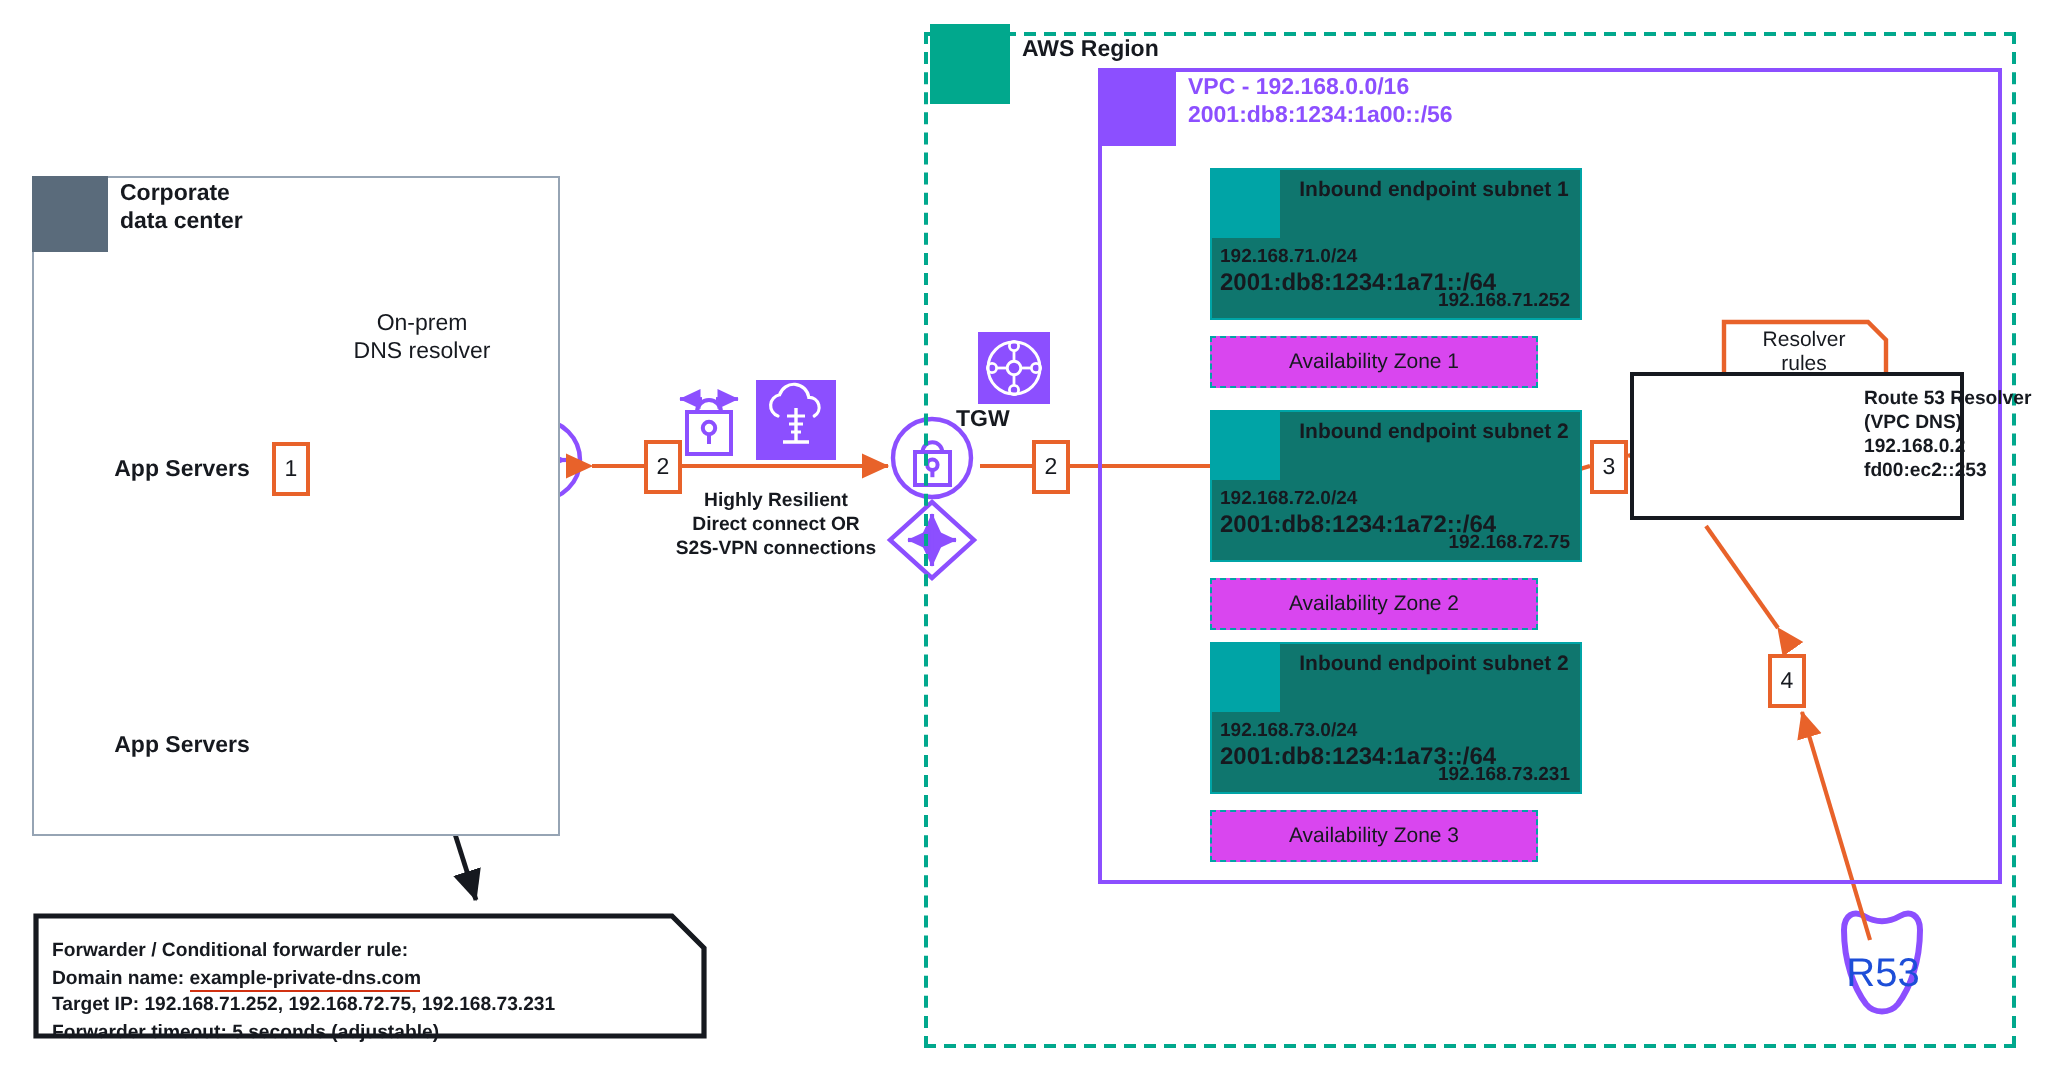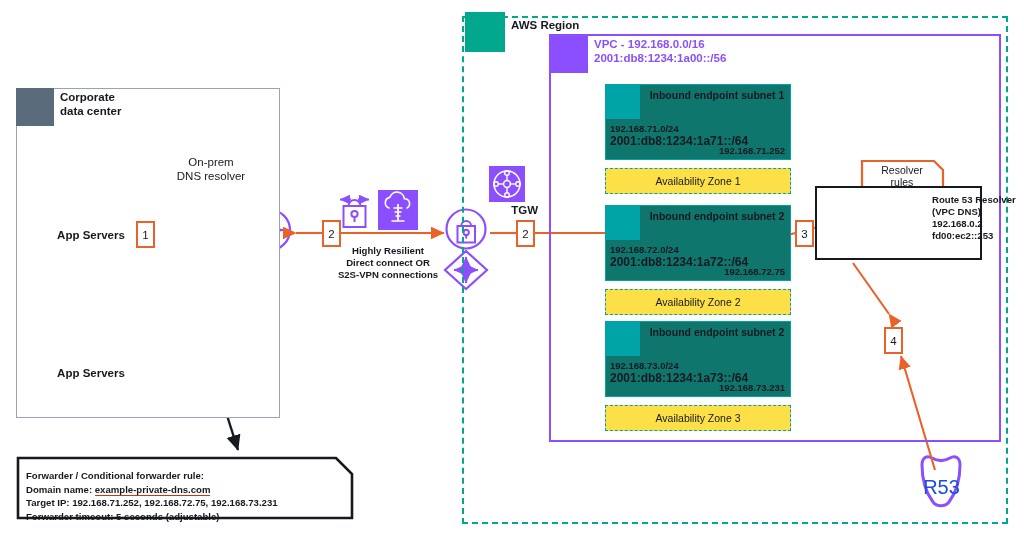--- a/index.html
+++ b/index.html
@@ -34,36 +34,36 @@
 
   
   .az-wrap{position:absolute;width:186px;}
   .subnet{position:absolute;left:0;top:0;width:186px;height:76px;
     border:1.6px solid #00a4a6;box-sizing:border-box;background:#0f766e;}
   .subnet-hdr{position:absolute;left:0;top:0;width:34px;height:34px;background:#00a4a6;}
   .subnet-name{position:absolute;left:40px;top:4px;width:142px;font-size:10.5px;text-align:center;}
   .cidr4{position:absolute;left:4px;top:38px;font-size:9.5px;}
   .cidr6{position:absolute;left:4px;top:49px;font-size:12px;}
   .epip{position:absolute;right:5px;bottom:3px;font-size:9.5px;}
-  .az-band{position:absolute;left:0;top:84px;width:186px;height:26px;
+  .az-band{position:absolute;left:0;top:84px;width:164px;height:26px;
     border:1.6px dashed #00a4a6;box-sizing:border-box;display:flex;
-    align-items:center;justify-content:center;font-size:10.5px;background:#fde047;}
+    align-items:center;justify-content:center;font-size:10.5px;background:#d946ef;}
 
   
   #resolver-box{left:815px;top:186px;width:167px;height:74px;
     border:2px solid #16191f;box-sizing:border-box;background:#fff;}
   #resolver-text{left:888px;top:194px;font-size:9.6px;line-height:1.25;margin-left:44px;}
   #rules-tag-text{left:861px;top:164px;width:82px;font-size:10.5px;text-align:center;line-height:1.16;}
 
   
   #onprem-label{left:146px;top:156px;width:130px;font-size:11.5px;text-align:center;}
   #appsrv1-label{left:40px;top:229px;width:102px;font-size:11.5px;text-align:center;}
   #appsrv2-label{left:40px;top:367px;width:102px;font-size:11.5px;text-align:center;}
   #link-label{left:332px;top:245px;width:112px;font-size:9.6px;text-align:center;line-height:1.25;}
-  #tgw-label{left:478px;top:204px;width:60px;font-size:11.5px;text-align:right;}
+  #tgw-label{left:478px;top:204px;width:60px;font-size:11.5px;text-align:left;}
   #phz-label{left:690px;top:459px;width:260px;font-size:12.5px;text-align:center;line-height:1.38;}
 
   
   #callout-text{left:26px;top:469px;font-size:9.6px;line-height:1.42;}
   .ul-red{border-bottom:1px solid #d13212;}
 
   
   .step{position:absolute;width:19px;height:27px;border:2px solid #e8622a;
     background:#fff;box-sizing:border-box;display:flex;align-items:center;
     justify-content:center;font-size:11.5px;color:#16191f;}

